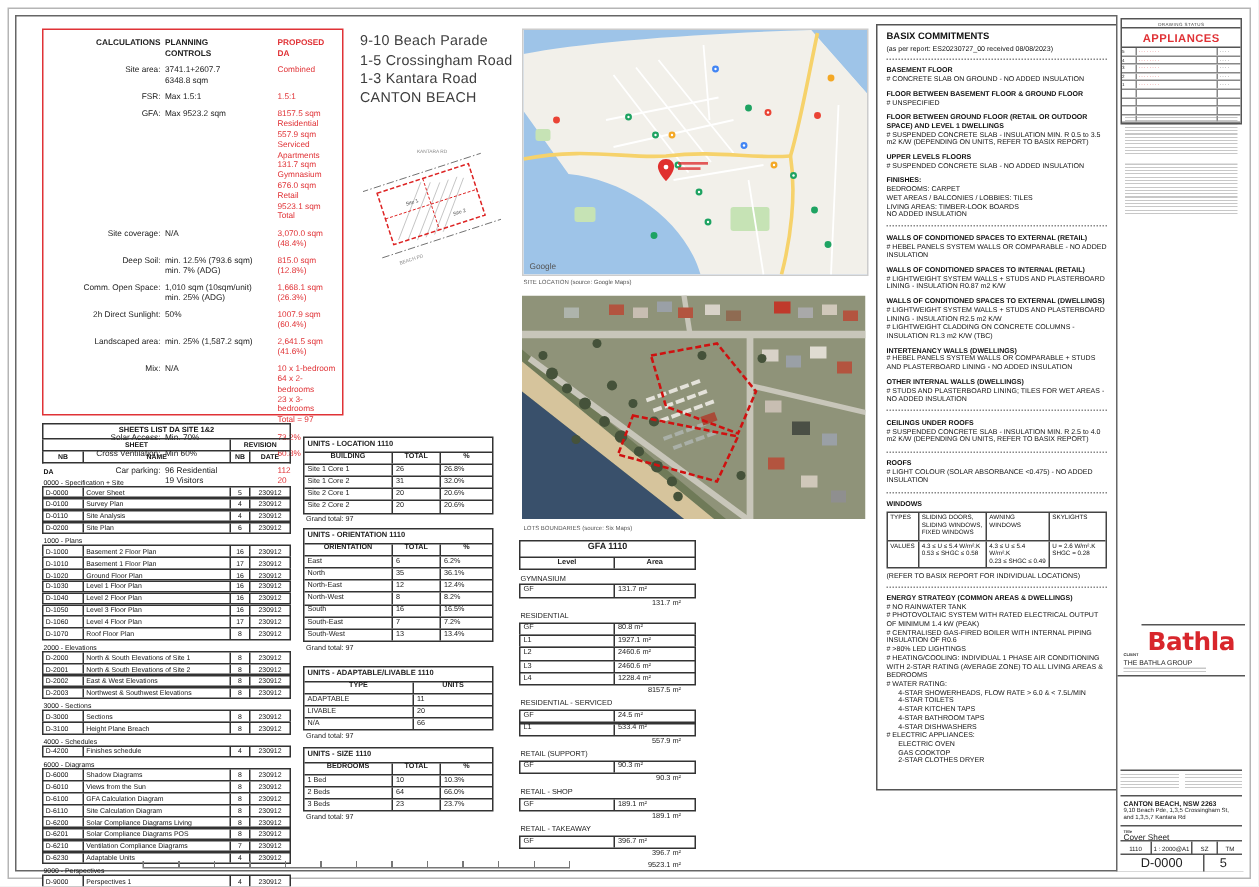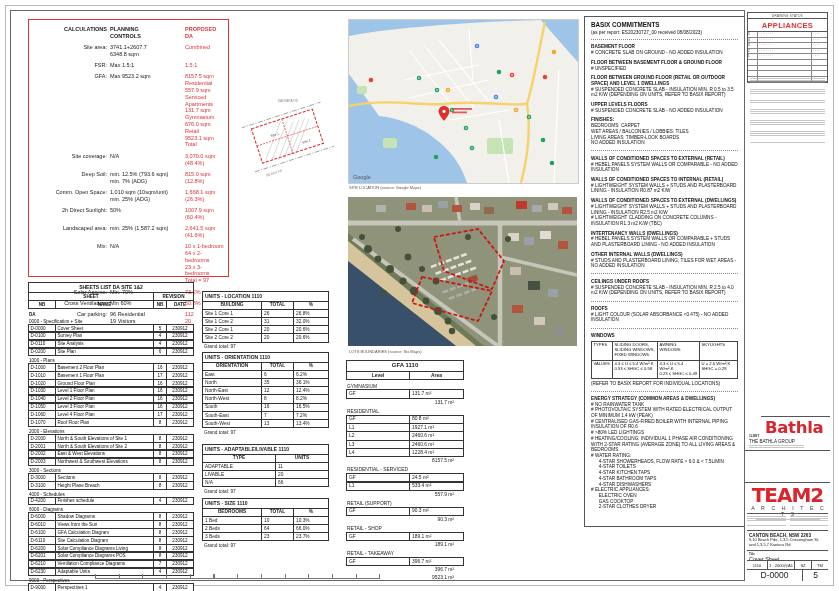--- a/index.html
+++ b/index.html
@@ -221,20 +221,24 @@
         <div class="c-ctrl">96 Residential
 19 Visitors
 65 Commercial</div>
         <div class="c-prop">112
 20
 63</div>
       </div>
     </div>
   </div>
 
+  <div class="abs addr">9-10 Beach Parade
+1-5 Crossingham Road
+1-3 Kantara Road
+CANTON BEACH</div>
 
   <svg class="abs" style="left:242px;top:92px;" width="92" height="92" viewBox="0 0 92 92">
     <text x="46" y="10" text-anchor="middle" font-size="3.2" fill="#888">KANTARA RD</text>
     <g transform="rotate(-18 46 46)">
       <line x1="4" y1="22" x2="88" y2="22" stroke="#555" stroke-width="0.5" stroke-dasharray="5 1.5 1 1.5"></line>
       <line x1="4" y1="68" x2="88" y2="68" stroke="#555" stroke-width="0.5" stroke-dasharray="5 1.5 1 1.5"></line>
       <g stroke="#b9b9b9" stroke-width="0.5">
         <line x1="18" y1="60" x2="44" y2="28"></line>
           <line x1="24" y1="62" x2="50" y2="30"></line>
         <line x1="30" y1="64" x2="56" y2="32"></line>
@@ -1095,25 +1099,20 @@
 
     <div class="sb-bathla">
       <span class="bathla-logo">Bathla</span>
     </div>
     <div class="sb-client">
       <div class="lab">CLIENT</div>
       <div class="client-name">THE BATHLA GROUP</div>
       <div class="client-line microtext"></div>
     </div>
     <div class="sb-emptybox"></div>
-    <div class="sb-team">
-      <div class="team-logo">TEAM2</div>
-      <div class="team-arch">A R C H I T E C T S</div>
-      <div class="team-line microtext"></div>
-    </div>
     <div class="sb-infogrid">
       <div class="microtext"></div>
         <div class="microtext"></div>
     </div>
     <div class="sb-project">
       <div class="proj-name">CANTON BEACH, NSW 2263</div>
       <div class="proj-addr">9,10 Beach Pde, 1,3,5 Crossingham St, and 1,3,5,7 Kantara Rd</div>
     </div>
     <div class="sb-titleblk">
       <div class="lab">Title</div>

